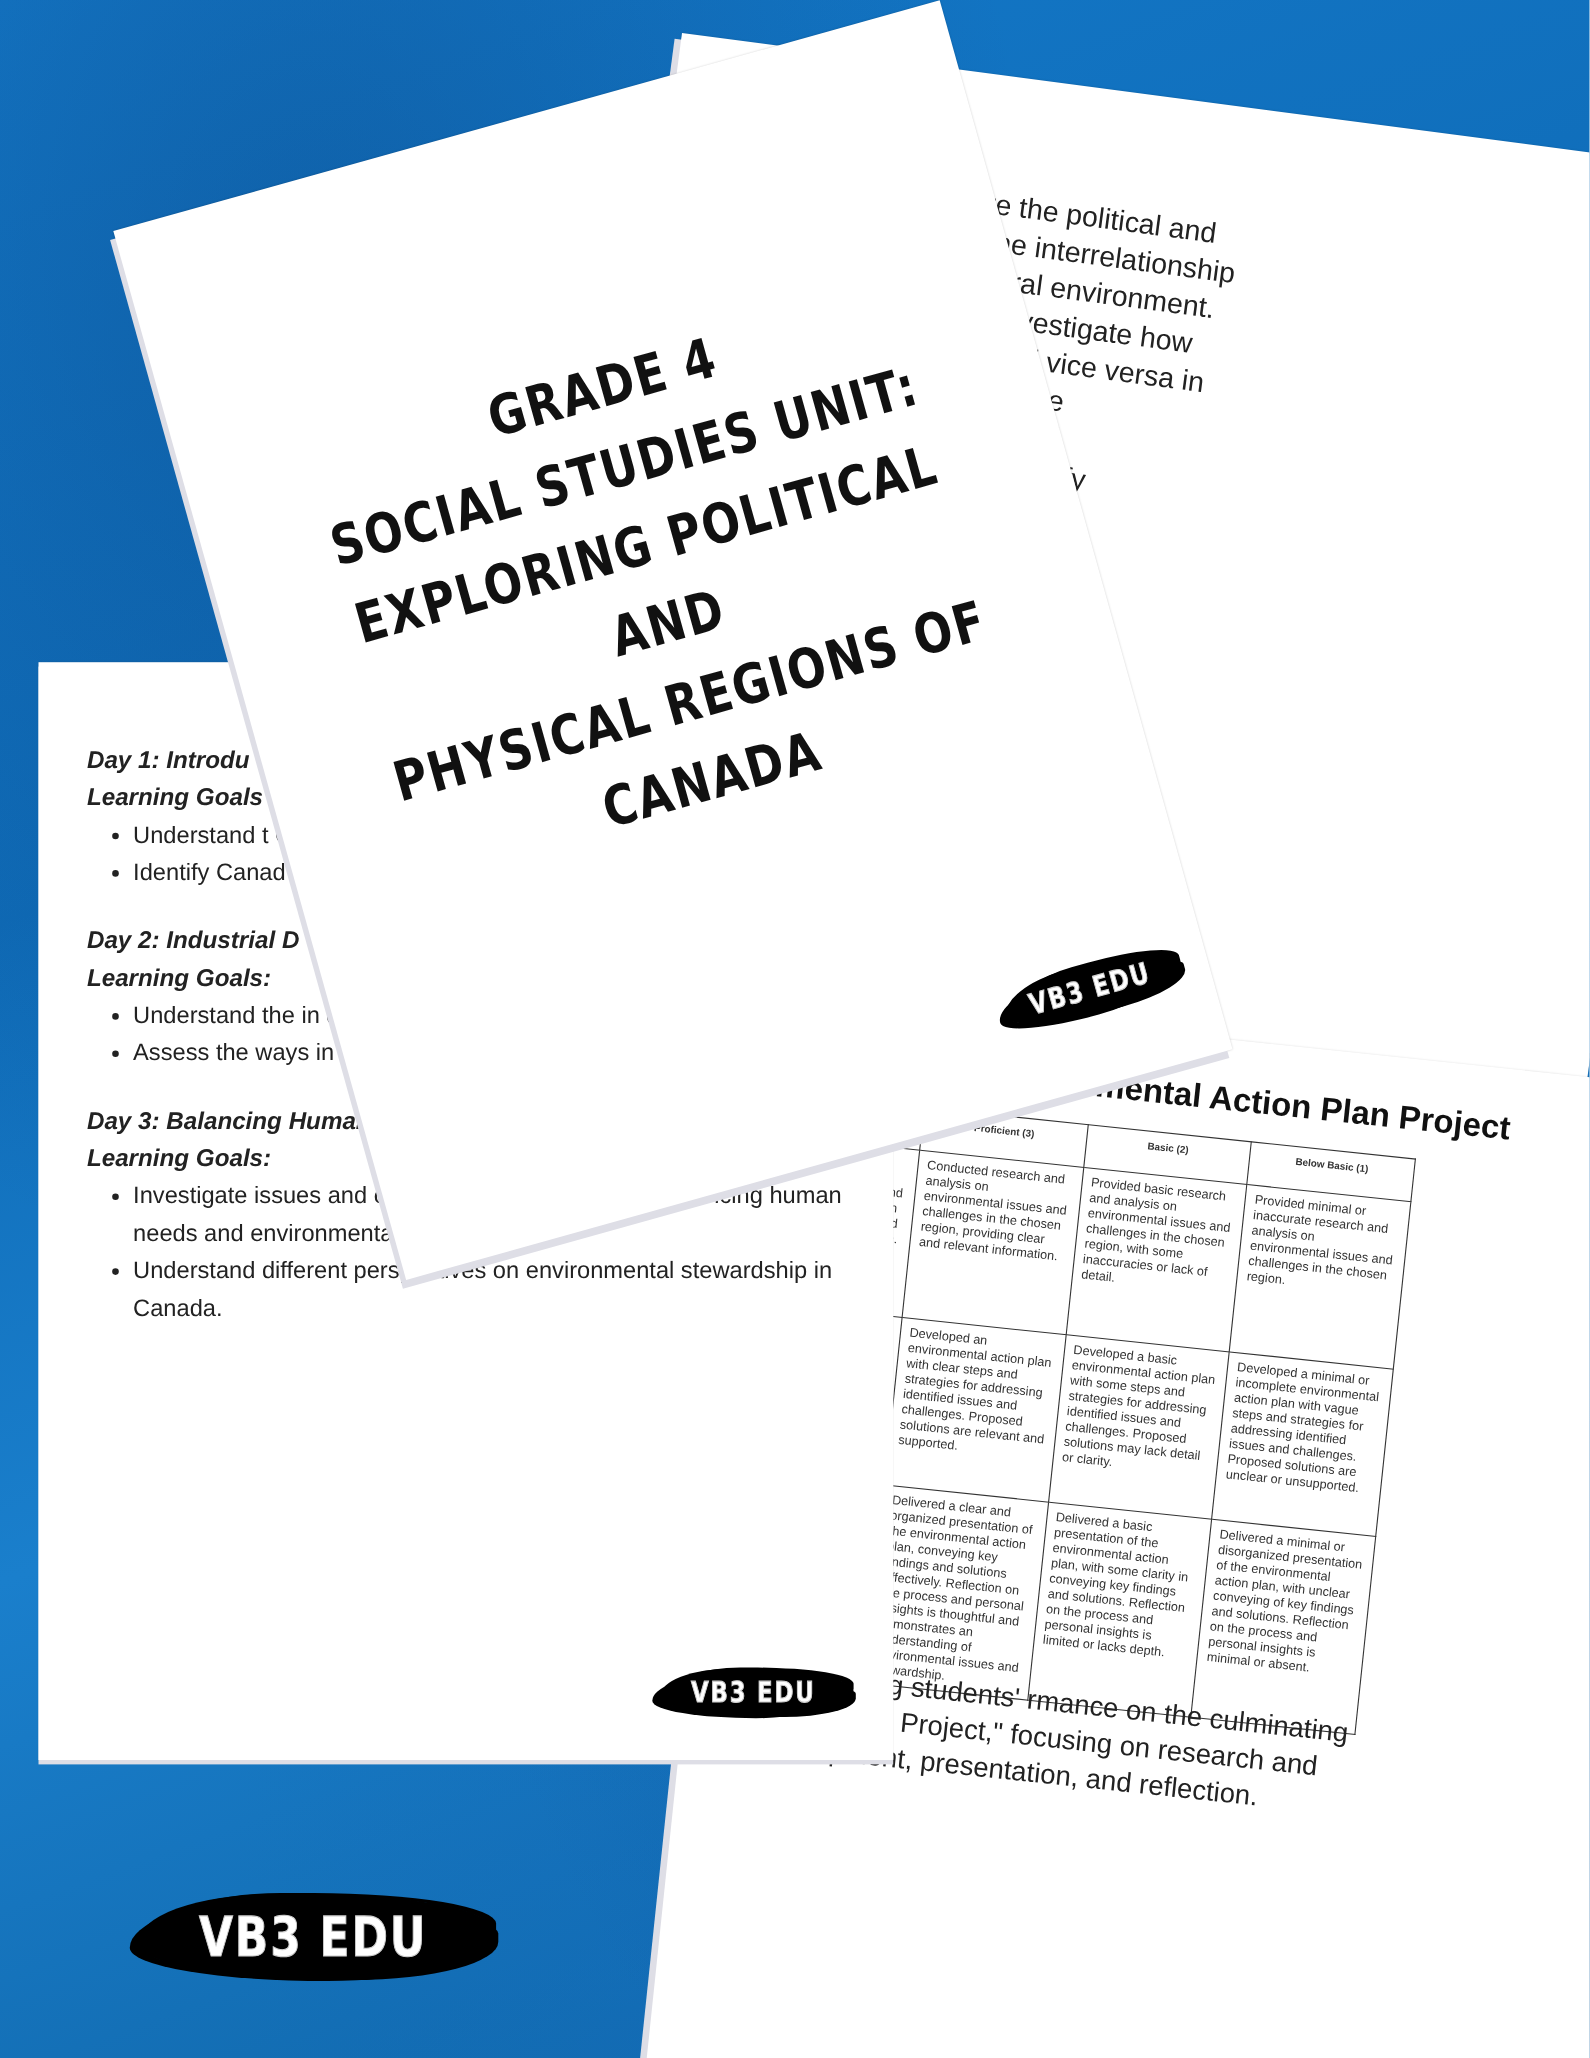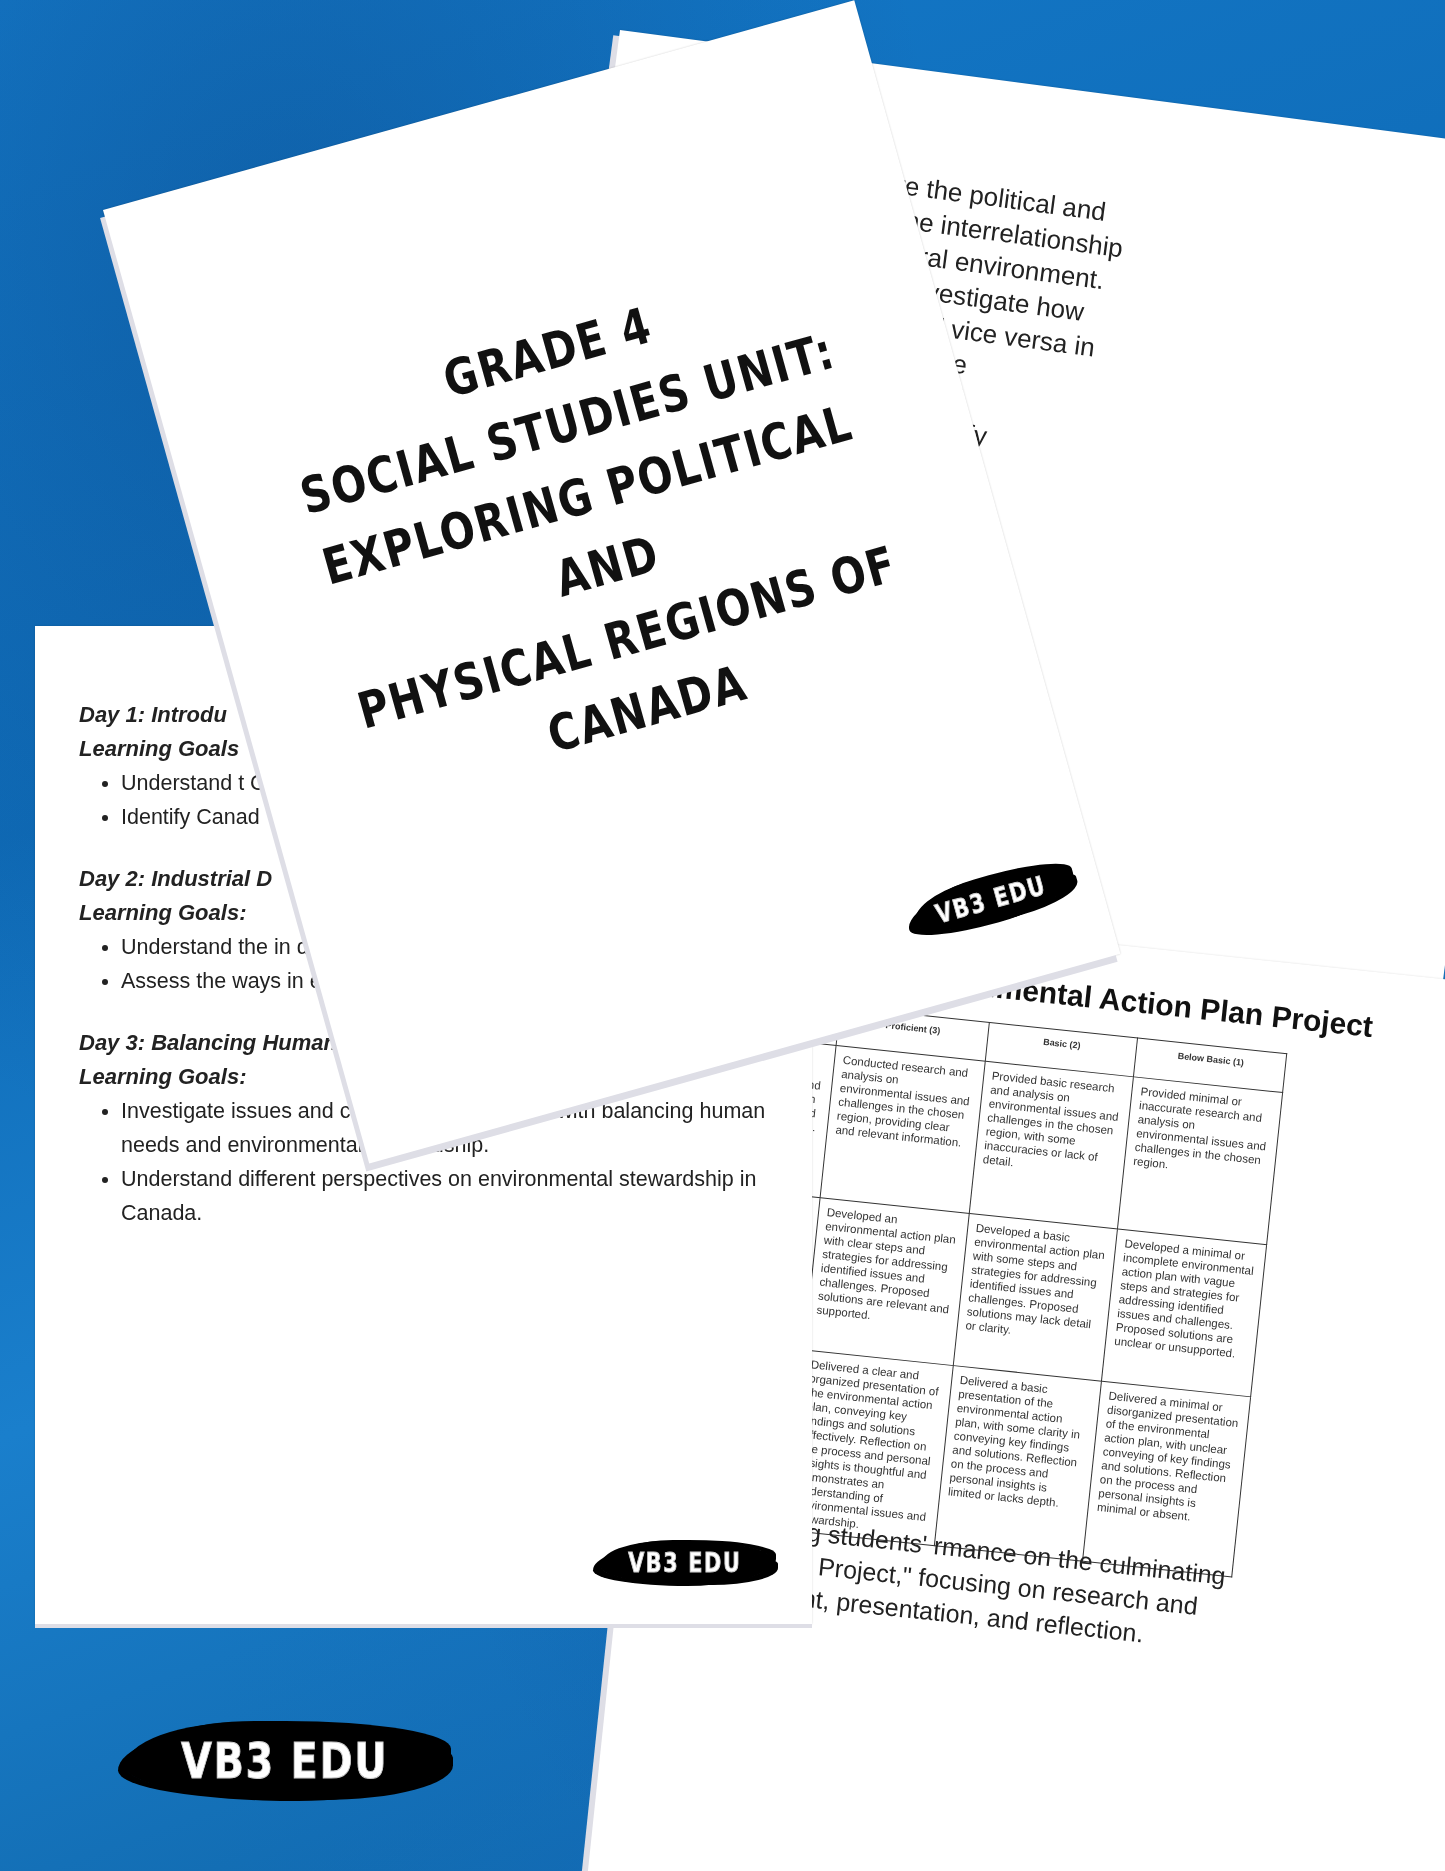--- a/index.html
+++ b/index.html
@@ -43,21 +43,21 @@
       border: 1.5px solid #333; vertical-align: top; padding: 6px 8px; width: 25%;
     }
     #rubric-page th { font-size: 9px; font-weight: bold; text-align: center; height: 26px; }
     #rubric-page td { height: 140px; }
     #rubric-page .rubric-summary {
       position: absolute; left: -170px; top: 600px; width: 780px;
       font-size: 25px; line-height: 33px; color: #222;
     }
     
     #lessons-page {
-      left: 35px; top: 626px; width: 777px; height: 998px;
+      left: 35px; top: 602px; width: 777px; height: 998px;
       box-shadow: 0 4px 0 #dedee6, 0 0 2px rgba(0,0,0,0.15);
     }
     .lessons-inner { position: absolute; left: 44px; top: 72px; width: 720px; color: #222; }
     .day-block { margin-bottom: 28px; }
     .day-title { font-size: 22px; line-height: 34px; font-weight: bold; font-style: italic; }
     .goals-label { font-size: 22px; line-height: 34px; font-weight: bold; font-style: italic; }
     .goal-list { margin: 0; padding-left: 42px; }
     .goal-list li { font-size: 21.5px; line-height: 34px; }
     .small-logo { position: absolute; }
     

